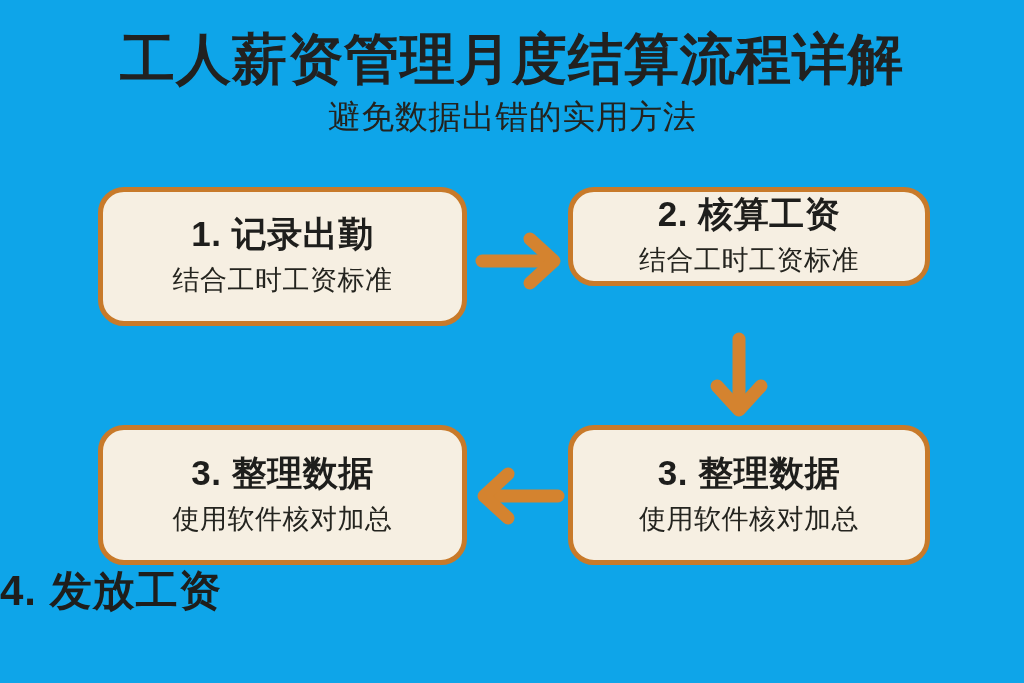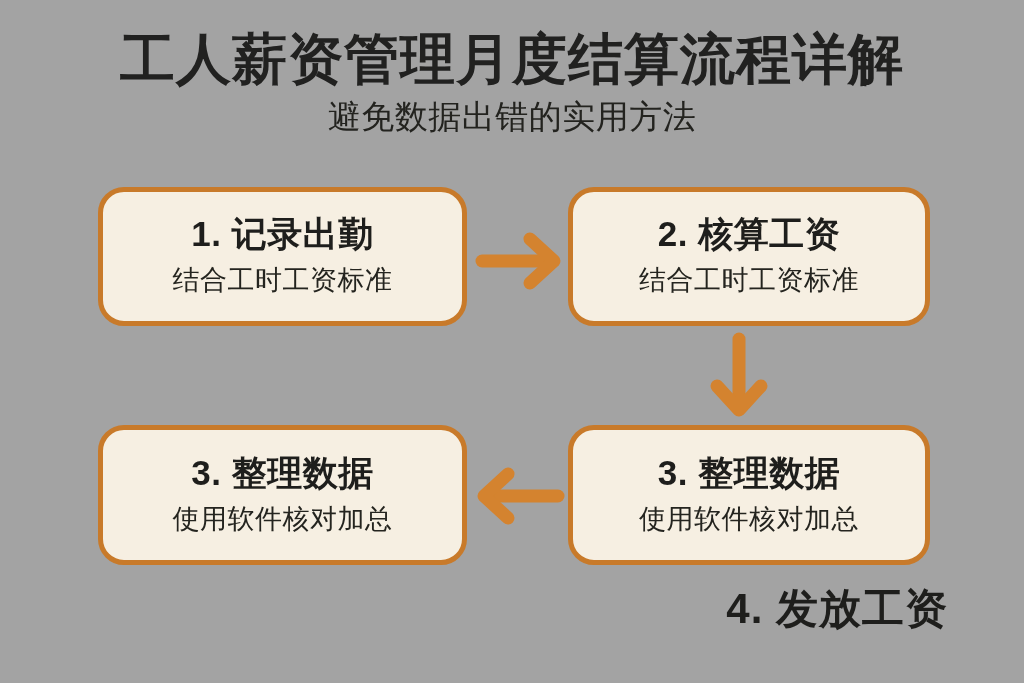--- a/index.html
+++ b/index.html
@@ -14,21 +14,21 @@
     background: #f2e9da;
     font-family: "Liberation Sans", "DejaVu Sans", sans-serif;
     color: #1f1f1d;
     -webkit-font-smoothing: antialiased;
   }
 
   #infographic {
     position: relative;
     width: 1024px;
     height: 683px;
-    background: #a3a3a3;
+    background: #0ea5e9;
   }
 
   
   .header {
     position: absolute;
     left: 0;
     top: 0;
     width: 1024px;
     text-align: center;
   }
@@ -79,41 +79,41 @@
     margin-top: 7px;
     font-size: 27px;
     line-height: 34px;
     font-weight: 400;
     color: #24241f;
     letter-spacing: 0.5px;
     white-space: nowrap;
   }
 
   #node-1 { left: 98px;  top: 187px; width: 369px; height: 139px; }
-  #node-2 { left: 568px; top: 187px; width: 362px; height: 139px; }
+  #node-2 { left: 568px; top: 187px; width: 362px; height: 99px; }
   #node-3 { left: 98px;  top: 425px; width: 369px; height: 140px; }
   #node-4 { left: 568px; top: 425px; width: 362px; height: 140px; }
 
   
   .arrow {
     position: absolute;
   }
   .arrow svg { display: block; }
 
   #arrow-right  { left: 474px; top: 228px; width: 92px;  height: 66px; }
   #arrow-down   { left: 700px; top: 330px; width: 78px;  height: 92px; }
   #arrow-left   { left: 470px; top: 462px; width: 96px;  height: 68px; }
 
   
   .footer-step {
     position: absolute;
     left: 0;
-    top: 582px;
+    top: 564px;
     width: 948px;
-    text-align: right;
+    text-align: left;
     font-size: 42px;
     line-height: 54px;
     font-weight: 700;
     letter-spacing: 1px;
     color: #1e1e1c;
     white-space: nowrap;
   }
 </style>
 </head>
 <body>

